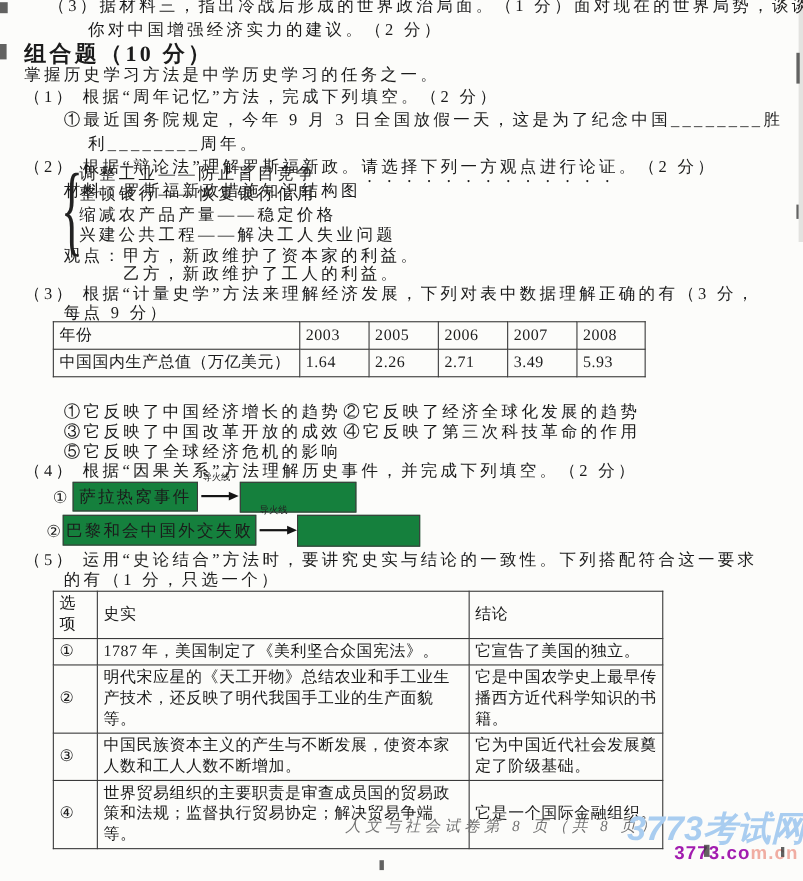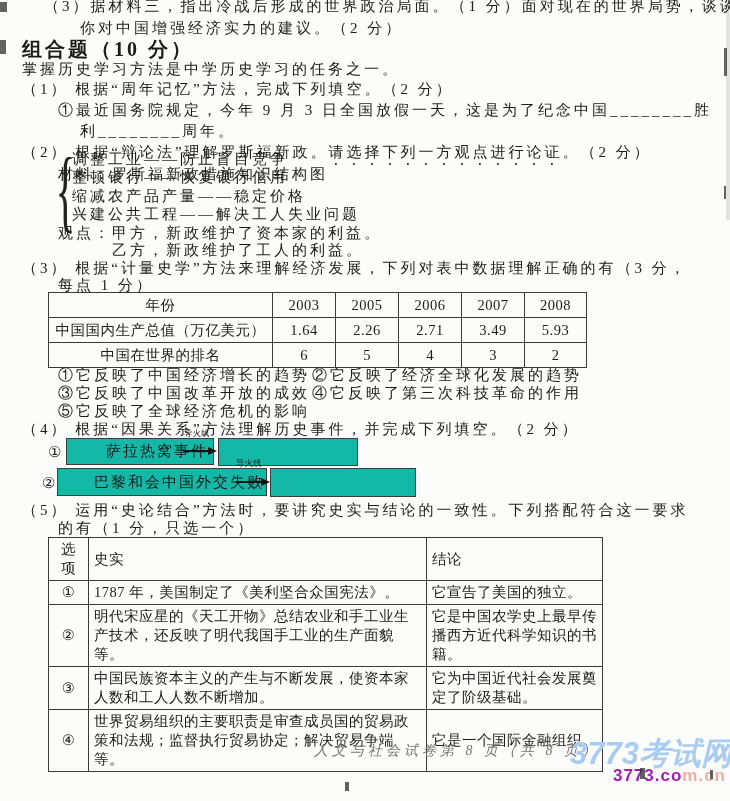--- a/index.html
+++ b/index.html
@@ -39,33 +39,32 @@
   }
   .brace::before { content:"{"; }
   
   table { border-collapse:collapse; position:absolute; table-layout:fixed; }
   td {
     border:1.4px solid #3a3a3a;
     font-size:14.5px; letter-spacing:.5px; line-height:19px;
     padding:2px 5px; vertical-align:middle;
     overflow:hidden;
   }
-  .tc { text-align:center;margin-top:32px; }
+  .tc { text-align:left;margin-top:32px; }
   #gdp-table { left:48px; top:292px; width:538px; }
   #gdp-table td { height:20px; }
   #match-table { left:48px; top:537px; width:554px; }
   
   .flow-num { position:absolute; font-size:15px; }
   .flow-box {
     position:absolute;
     border:1.5px solid #3c3c3c;
     display:flex; align-items:center; justify-content:center;
     font-size:15px; letter-spacing:2px;
-    background:#14b8a6;
-    padding-left:34px;
+    background:#15803d;
   }
   .arrow {
     position:absolute; height:0; border-top:2.2px solid #141414;
   }
   .arrow::after {
     content:""; position:absolute; right:-8px; top:-5.5px;
     border-left:9px solid #141414;
     border-top:4.5px solid transparent;
     border-bottom:4.5px solid transparent;
   }
@@ -128,21 +127,21 @@
   <div class="ln" style="left:72px; top:168px;">整顿银行——恢复银行信用</div>
   <div class="ln" style="left:72px; top:187px;">缩减农产品产量——稳定价格</div>
   <div class="ln" style="left:72px; top:205px;">兴建公共工程——解决工人失业问题</div>
 
   <div class="ln" style="left:58px; top:224px;">观点：甲方，新政维护了资本家的利益。</div>
   <div class="ln" style="left:112px; top:241px;">乙方，新政维护了工人的利益。</div>
 
   <div class="ln" style="left:22px; top:259px;">
     <span>（3）</span>&nbsp;<span>根据“计量史学”方法来理解经济发展，下列对表中数据理解正确的有（3 分，</span>
   </div>
-  <div class="ln" style="left:58px; top:276px;">每点 1 分）</div>
+  <div class="ln" style="left:58px; top:276px;">每点 9 分）</div>
 
   <table id="gdp-table">
     <colgroup>
         <col style="width:224px">
         <col style="width:63px">
         <col style="width:63px">
         <col style="width:63px">
         <col style="width:63px">
         <col style="width:62px">
       </colgroup>
@@ -155,28 +154,20 @@
       <td class="tc">2007</td>
       <td class="tc">2008</td>
     </tr>
     <tr>
       <td class="tc">中国国内生产总值（万亿美元）</td>
       <td class="tc">1.64</td>
       <td class="tc">2.26</td>
       <td class="tc">2.71</td>
       <td class="tc">3.49</td>
       <td class="tc">5.93</td>
-    </tr>
-    <tr>
-      <td class="tc">中国在世界的排名</td>
-      <td class="tc">6</td>
-      <td class="tc">5</td>
-      <td class="tc">4</td>
-      <td class="tc">3</td>
-      <td class="tc">2</td>
     </tr>
   </tbody>
     </table>
 
   <div class="ln" style="left:58px; top:366px;">①它反映了中国经济增长的趋势</div>
   <div class="ln" style="left:312px; top:366px;">②它反映了经济全球化发展的趋势</div>
   <div class="ln" style="left:58px; top:384px;">③它反映了中国改革开放的成效</div>
   <div class="ln" style="left:312px; top:384px;">④它反映了第三次科技革命的作用</div>
   <div class="ln" style="left:58px; top:402px;">⑤它反映了全球经济危机的影响</div>
 

